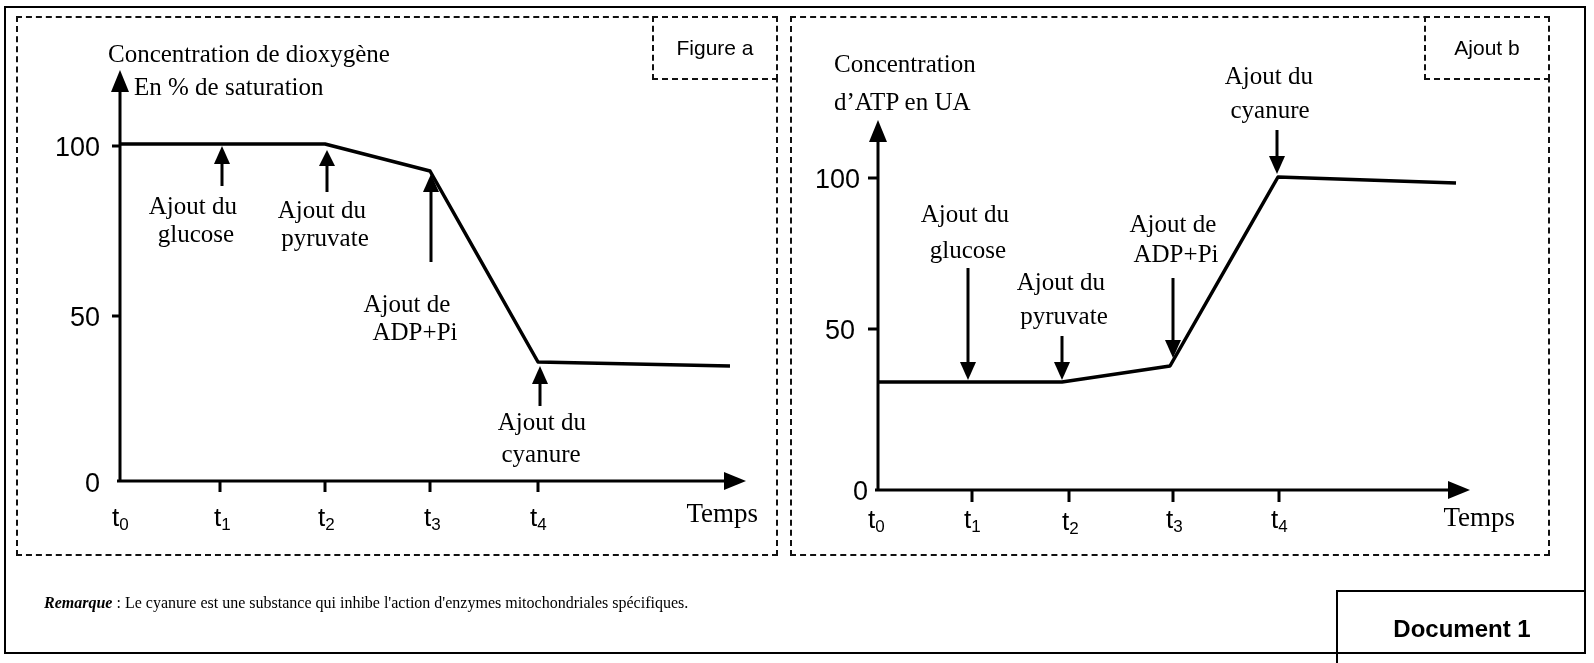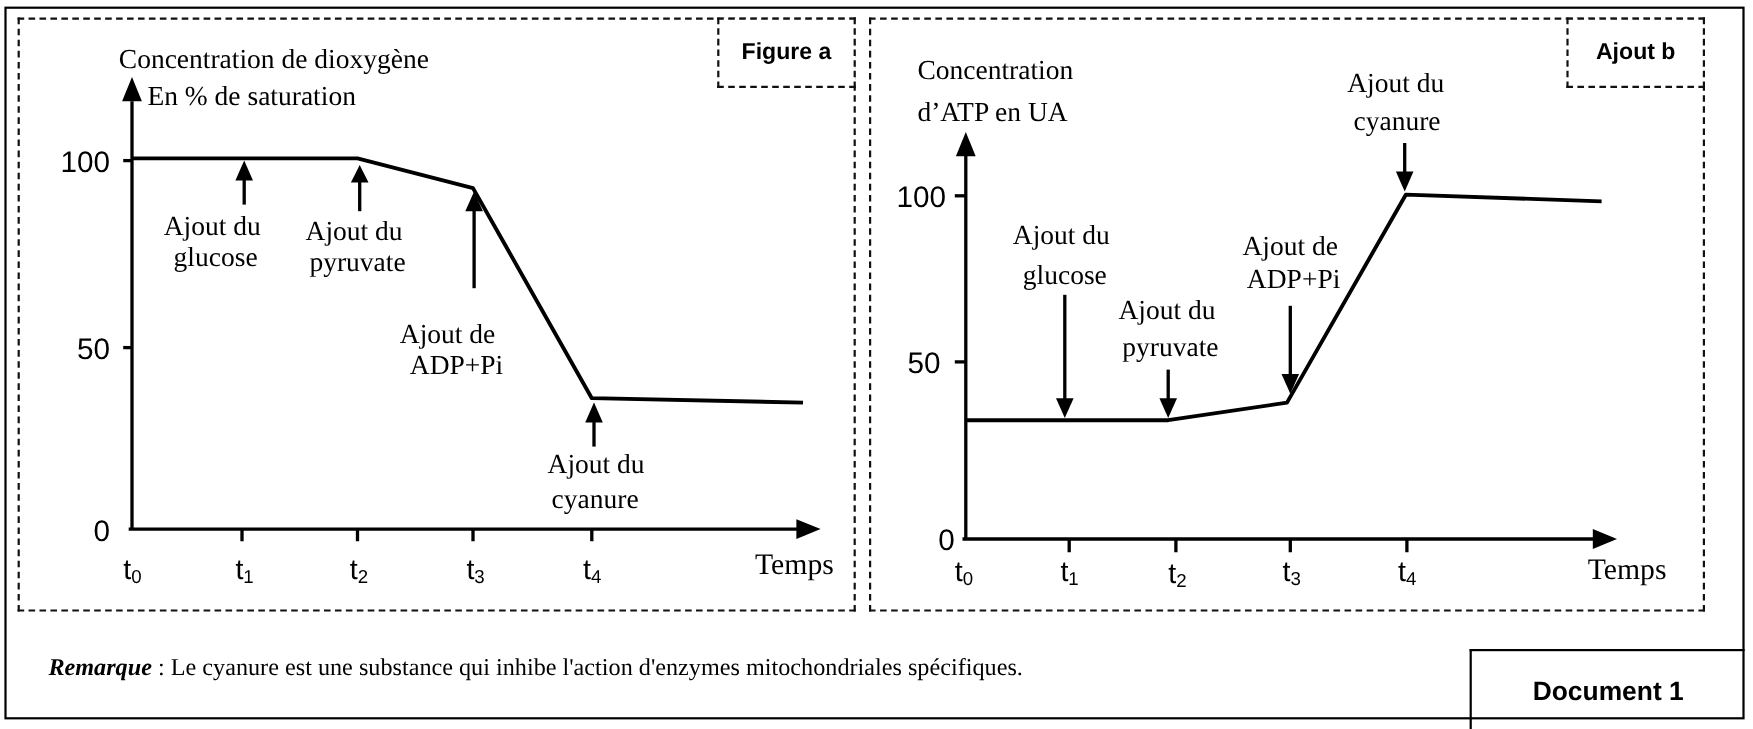--- a/index.html
+++ b/index.html
@@ -1,24 +1,24 @@
 <!DOCTYPE html>
 <html><head>
 <meta charset="utf-8">
 <style>
   html, body { margin: 0; padding: 0; background: #ffffff; }
   body { width: 1594px; height: 663px; position: relative; overflow: hidden; font-family: "Liberation Serif", serif; color: #000; }
   .outer { position: absolute; left: 4px; top: 6px; width: 1582px; height: 648px; border: 2px solid #000; box-sizing: border-box; }
   .panel { position: absolute; border: 2px dashed #111; box-sizing: border-box; }
   .fig-label-box { position: absolute; border: 2px dashed #111; box-sizing: border-box; background: #fff;
-    font-family: "Liberation Sans", sans-serif; font-weight: bold; font-size: 21px; display: flex; align-items: center; justify-content: center; }
+    font-family: "Liberation Sans", sans-serif; font-weight: normal; font-size: 21px; display: flex; align-items: center; justify-content: center; }
   svg { position: absolute; left: 0; top: 0; }
   .svgtext { font-family: "Liberation Serif", serif; fill: #000; }
   .sanstext { font-family: "Liberation Sans", sans-serif; fill: #000; }
-  .remarque { position: absolute; left: 44px; top: 594px; font-size: 22px; font-family: "Liberation Serif", serif; white-space: nowrap; }
+  .remarque { position: absolute; left: 44px; top: 594px; font-size: 16px; font-family: "Liberation Serif", serif; white-space: nowrap; }
   .remarque b { font-style: italic; }
   .doc-box { position: absolute; left: 1336px; top: 590px; width: 250px; height: 76px; border: 2px solid #000; border-bottom: none; border-right: none; box-sizing: border-box;
     font-family: "Liberation Sans", sans-serif; font-weight: bold; font-size: 24px; display: flex; align-items: center; justify-content: center; }
 </style>
 </head>
 <body>
 
 <div class="outer"></div>
 
 <div class="panel" style="left:16px; top:16px; width:762px; height:540px;"></div>

